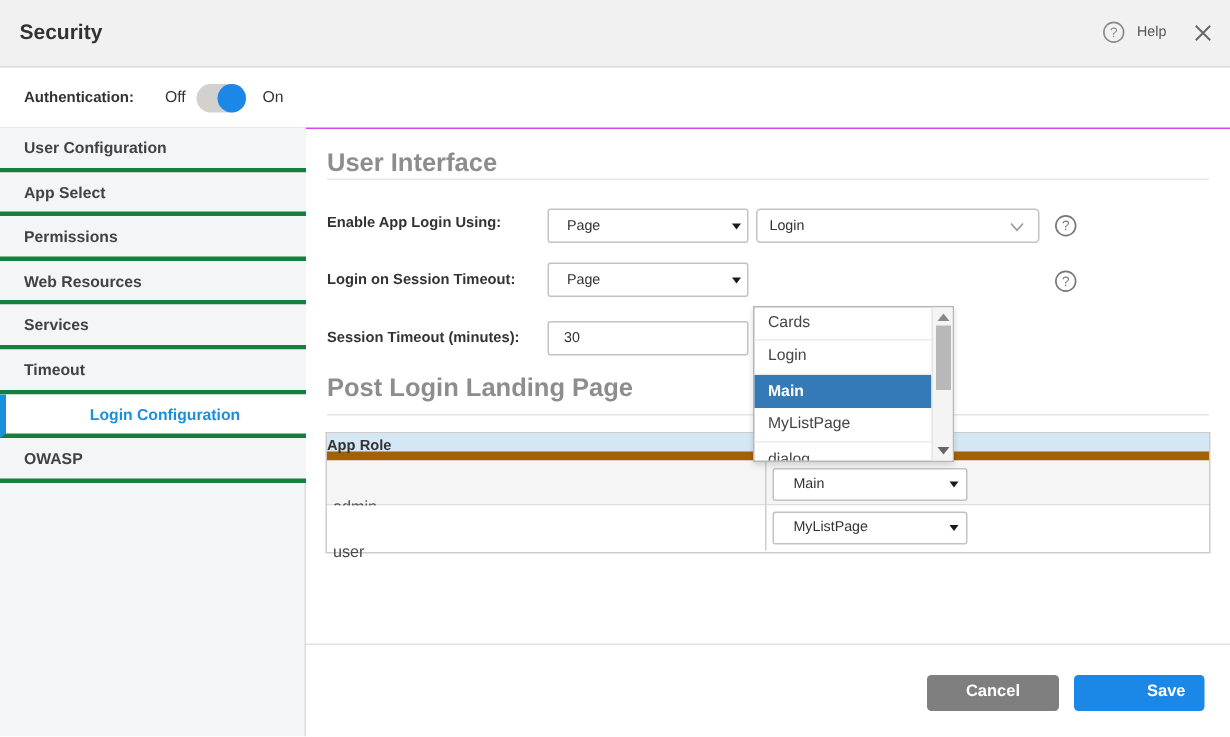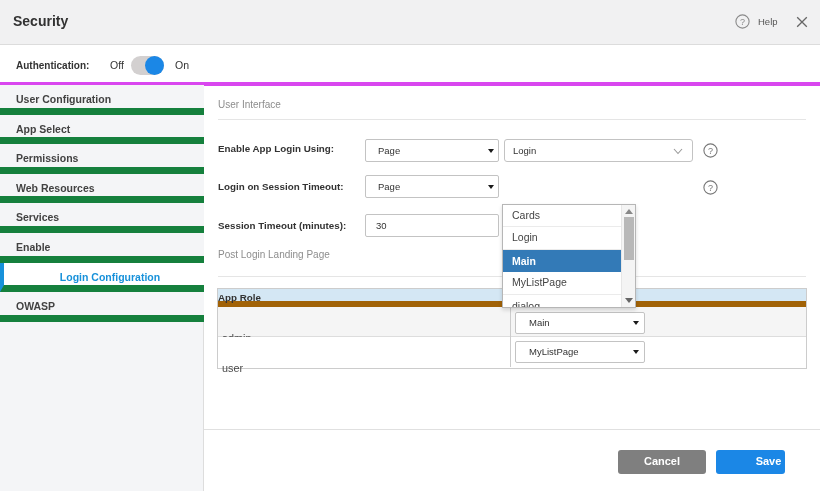--- a/index.html
+++ b/index.html
@@ -9,35 +9,35 @@
   #page { position:relative; width:820px; height:491px;border-radius:10px; }
 
   
   #hdr { left:0; top:0; width:820px; height:45px; background:#f1f1f2; border-bottom:1px solid #dcdcdc; }
   #hdr .title { left:13px; top:0; height:45px; line-height:42px; font-size:14px; font-weight:bold; color:#323232; }
   #hdr .help-txt { left:758px; top:0; height:45px; line-height:43px; font-size:9.5px; color:#555; }
   #hdr .qicon { left:735px; top:14px; }
   #hdr .xicon { left:796px; top:16px; }
 
   
-  #auth { left:0; top:46px; width:820px; height:40px; background:#fff; border-bottom:4px solid #d946ef; }
+  #auth { left:0; top:46px; width:820px; height:40px; background:#fff; border-bottom:1px solid #d946ef; }
   #auth .lbl { left:16px; top:0; height:39px; line-height:39px; font-size:10px; font-weight:bold; color:#333; }
   #auth .off { left:110px; top:0; height:39px; line-height:39px; font-size:10.5px; color:#333; }
   #auth .on  { left:175px; top:0; height:39px; line-height:39px; font-size:10.5px; color:#333; }
   #toggle { left:131px; top:56px; width:33px; height:19px; background:#d3d0d0; border-radius:10px; }
   #toggle .knob { position:absolute; right:0px; top:0px; width:19px; height:19px; border-radius:50%; background:#1b87e6; }
 
   
   #side { left:0; top:85px; width:204px; height:406px; background:#f4f5f7; border-right:1px solid #ddd; }
-  .sitem { position:absolute; left:0; width:204px; height:30px; line-height:29px; border-bottom:7px solid #15803d;
+  .sitem { position:absolute; left:0; width:204px; height:30px; line-height:29px; border-bottom:3px solid #15803d;
            font-size:10.5px; font-weight:bold; color:#424242; padding-left:16px; background:#f4f5f7; }
   .sitem.active { background:#fff; color:#1791da; border-left:4px solid #1791da; padding-left:12px;text-align:center; }
 
   
-  .h3 { font-size:10px; font-weight:normal; color:#8d8d8d; }
+  .h3 { font-size:17px; font-weight:bold; color:#8d8d8d; }
   .hrule { height:1px; background:#e5e5e5; }
   .flabel { font-size:9.8px; font-weight:bold; color:#333; }
   .sel { border:1px solid #c3c3c3; border-radius:2px; background:#fff; font-size:9.5px; color:#333; }
   .tri { width:0; height:0; border-left:3.8px solid transparent; border-right:3.8px solid transparent; border-top:4.8px solid #1a1a1a; }
 
   
   #ddpanel { left:502px; top:204px; width:134px; height:104px; background:#fff; border:1px solid #b6b6b6; box-shadow:0 2px 4px rgba(0,0,0,.15); }
   .dditem { position:absolute; left:0; width:118px; height:22.4px; line-height:21.4px; font-size:10.5px; color:#444; padding-left:9px; border-bottom:1px solid #ebebeb; }
   .dditem.sel2 { background:#337ab7; color:#fff; font-weight:bold; }
 
@@ -75,21 +75,21 @@
   <div id="toggle" class="abs">
       <div class="knob"></div>
     </div>
 
   <div id="side" class="abs"></div>
   <div class="sitem" style="top:85px; height:29.6px;">User Configuration</div>
   <div class="sitem" style="top:114.6px; height:29.6px;">App Select</div>
   <div class="sitem" style="top:144.2px; height:29.6px;">Permissions</div>
   <div class="sitem" style="top:173.8px; height:29.6px;">Web Resources</div>
   <div class="sitem" style="top:203.4px; height:29.6px;">Services</div>
-  <div class="sitem" style="top:233px; height:29.6px;">Enable</div>
+  <div class="sitem" style="top:233px; height:29.6px;">Timeout</div>
   <div class="sitem active" style="top:262.6px; height:29.6px;">Login Configuration</div>
   <div class="sitem" style="top:292.2px; height:29.6px;">OWASP</div>
 
   <div class="abs h3" style="left:218px; top:99px;">User Interface</div>
   <div class="abs hrule" style="left:218px; top:119px; width:588px;"></div>
 
   <div class="abs flabel" style="left:218px; top:143px;">Enable App Login Using:</div>
   <div class="abs sel" style="left:365px; top:139px; width:134px; height:23px; line-height:21px; padding-left:12px;">Page
     <div class="tri" style="position:absolute; right:4px; top:9px;"></div>
   </div>
@@ -147,14 +147,14 @@
 
     <div style="position:absolute; right:0; top:0; width:14px; height:102px; background:#f4f4f4; border-left:1px solid #e6e6e6;">
       <div style="position:absolute; left:2.5px; top:4px; width:0; height:0; border-left:4px solid transparent; border-right:4px solid transparent; border-bottom:5px solid #888;"></div>
       <div style="position:absolute; left:1.5px; top:12px; width:10px; height:43px; background:#b8b8b8;"></div>
       <div style="position:absolute; left:2.5px; bottom:4px; width:0; height:0; border-left:4px solid transparent; border-right:4px solid transparent; border-top:5px solid #666;"></div>
     </div>
   </div>
 
   <div class="abs" style="left:204px; top:429px; width:616px; height:1px; background:#e0e0e0;"></div>
   <div class="btn" style="left:618px; top:450px; width:88px; background:#7f7f7f;">Cancel</div>
-  <div class="btn" style="left:716px; top:450px; width:69px; background:#1b87e6;padding-left:36px;">Save</div>
+  <div class="btn" style="left:716px; top:450px; width:87px; background:#1b87e6;padding-left:36px;">Save</div>
 </div>
 
 </body></html>

